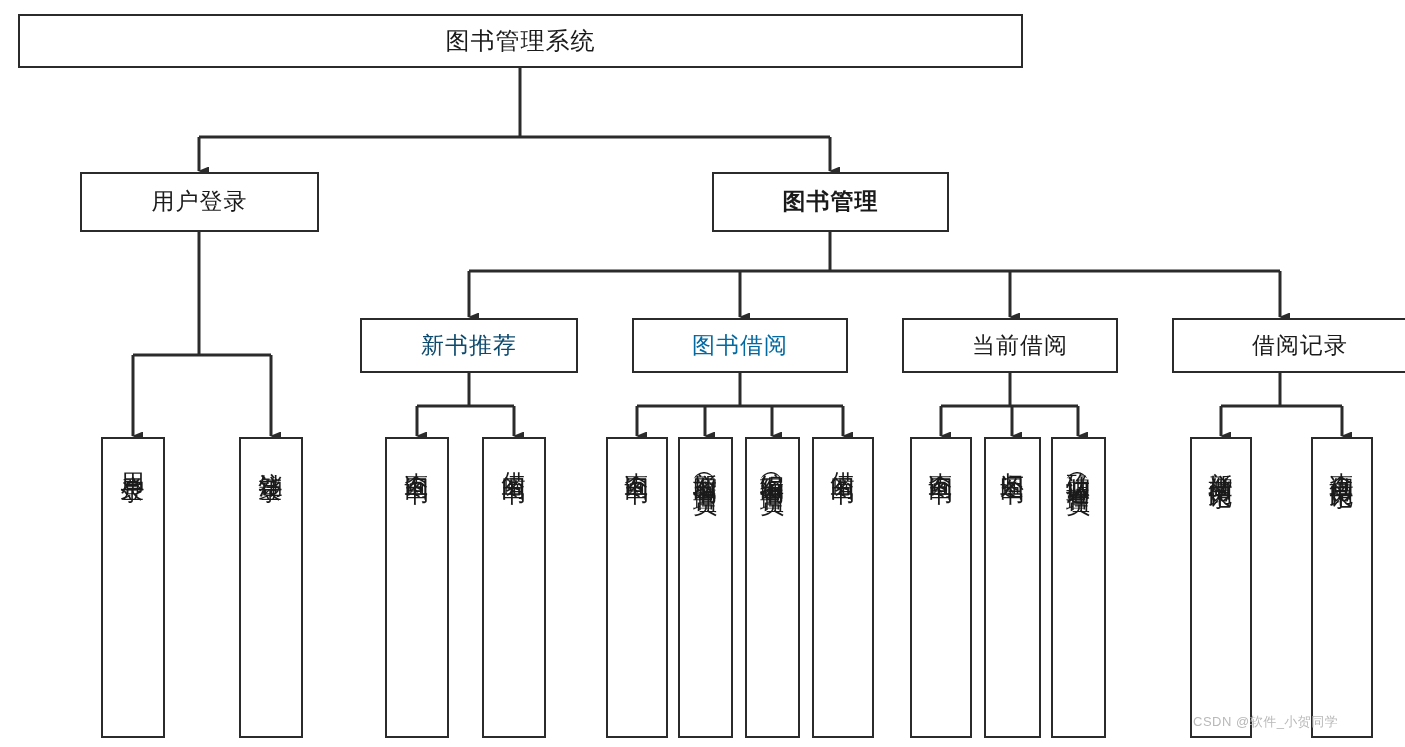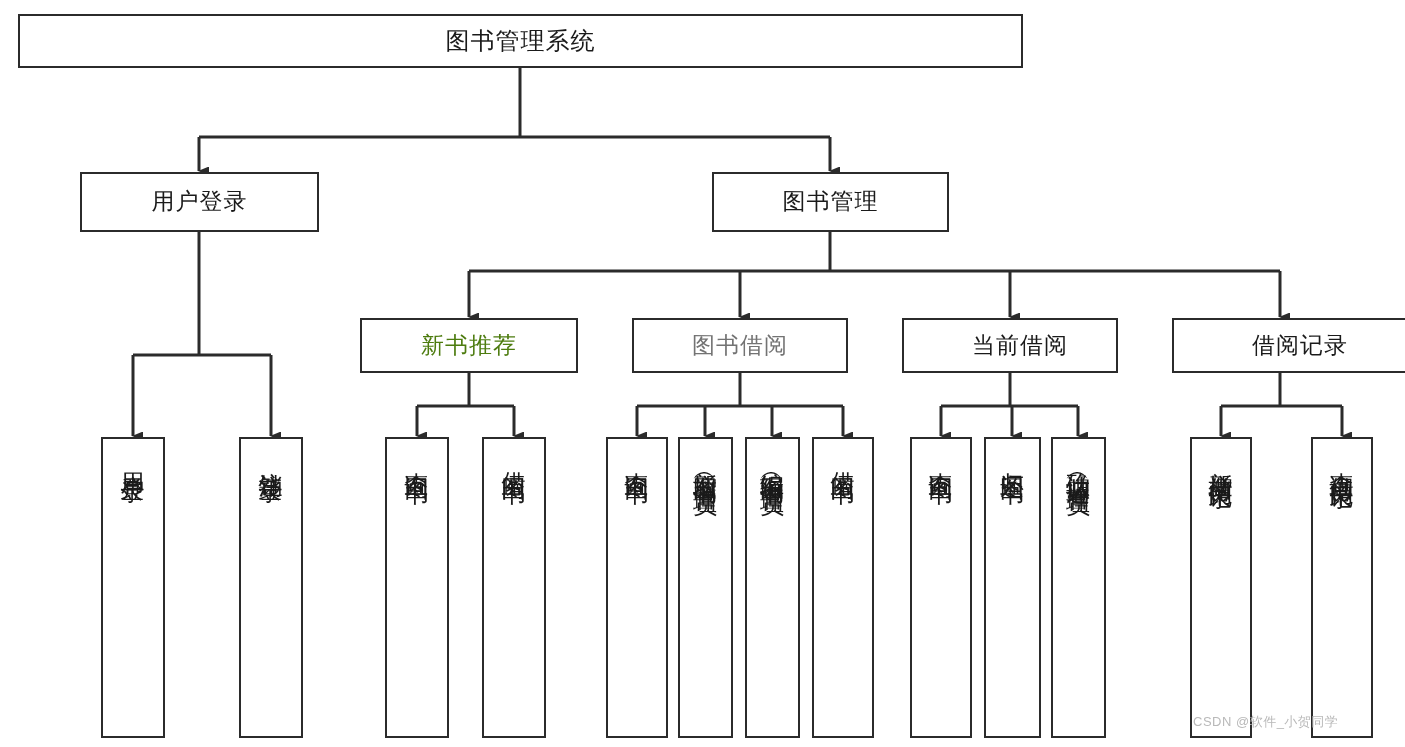--- a/index.html
+++ b/index.html
@@ -119,28 +119,28 @@
       </g>
   </svg>
 
   <div id="nodes-layer">
       <div class="node horizontal root" style="left: 18px; top: 14px; width: 1005px; height: 54px; border-color: rgb(43, 43, 43); background: rgb(255, 255, 255);">
         <span class="node-label" style="color: rgb(26, 26, 26);">图书管理系统</span>
       </div>
       <div class="node horizontal" style="left: 80px; top: 172px; width: 239px; height: 60px; border-color: rgb(43, 43, 43); background: rgb(255, 255, 255);">
         <span class="node-label" style="color: rgb(26, 26, 26);">用户登录</span>
       </div>
-      <div class="node horizontal" style="left: 712px; top: 172px; width: 237px; height: 60px; border-color: rgb(43, 43, 43); background: rgb(255, 255, 255);">
+      <div class="node horizontal" style="left: 712px; top: 172px; width: 237px; height: 60px; border-color: rgb(43, 43, 43); background: rgb(255, 255, 255); font-weight: bold;">
         <span class="node-label" style="color: rgb(26, 26, 26);">图书管理</span>
       </div>
       <div class="node horizontal" style="left: 360px; top: 318px; width: 218px; height: 55px; border-color: rgb(43, 43, 43); background: rgb(255, 255, 255);">
-        <span class="node-label" style="color: #4d7c0f;">新书推荐</span>
+        <span class="node-label" style="color: #0c4a6e;">新书推荐</span>
       </div>
       <div class="node horizontal" style="left: 632px; top: 318px; width: 216px; height: 55px; border-color: rgb(43, 43, 43); background: rgb(255, 255, 255);">
-        <span class="node-label" style="color: #737373;">图书借阅</span>
+        <span class="node-label" style="color: #0369a1;">图书借阅</span>
       </div>
       <div class="node horizontal" style="left: 902px; top: 318px; width: 216px; height: 55px; border-color: rgb(43, 43, 43); background: rgb(255, 255, 255); padding-left: 20px;">
         <span class="node-label" style="color: rgb(26, 26, 26);">当前借阅</span>
       </div>
       <div class="node horizontal" style="left: 1172px; top: 318px; width: 256px; height: 55px; border-color: rgb(43, 43, 43); background: rgb(255, 255, 255); font-family: Liberation Serif, serif;">
         <span class="node-label" style="color: rgb(26, 26, 26);">借阅记录</span>
       </div>
       <div class="node vertical" style="left: 101px; top: 437px; width: 64px; height: 301px; border-color: rgb(43, 43, 43); background: rgb(255, 255, 255);">
         <span class="node-label" style="color: rgb(26, 26, 26);">用户登录</span>
       </div>

